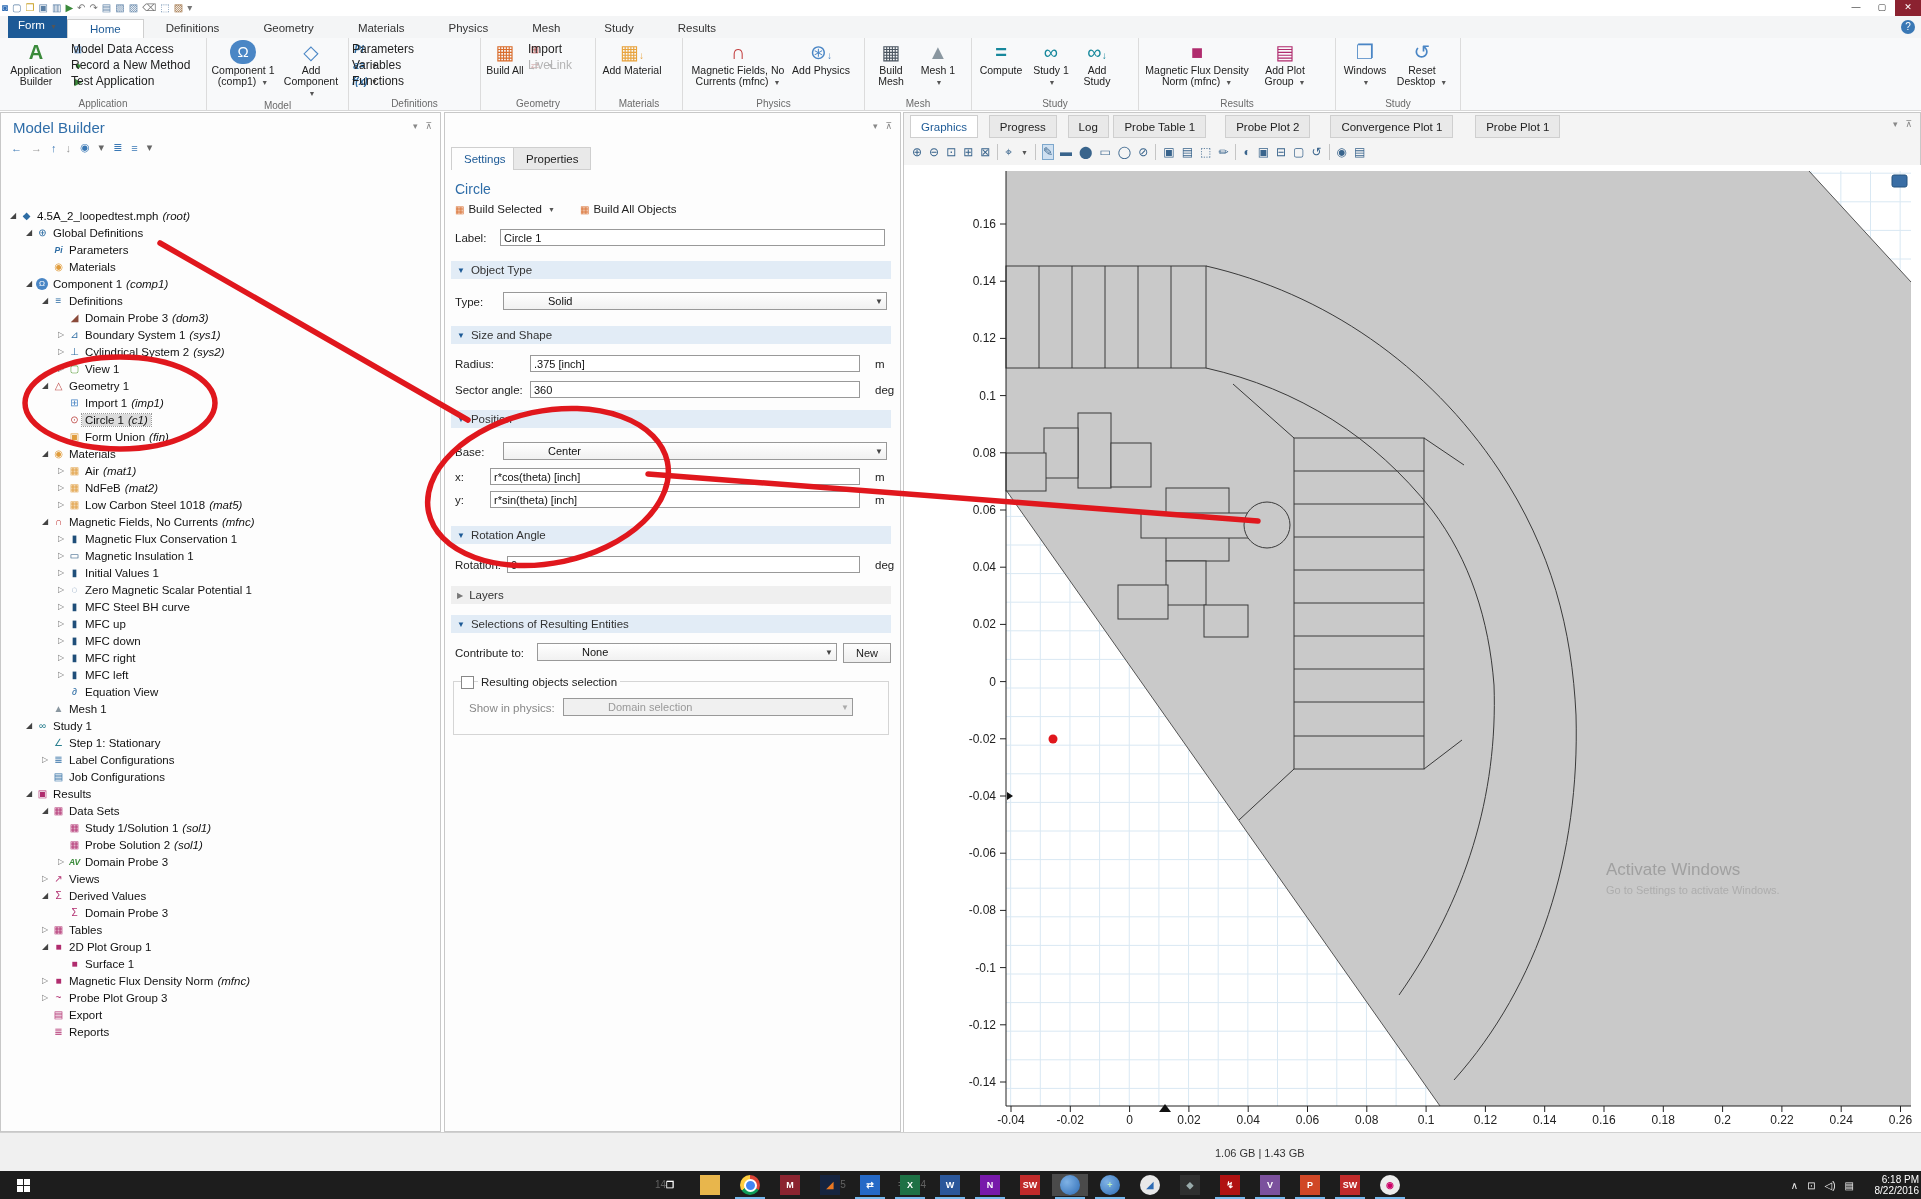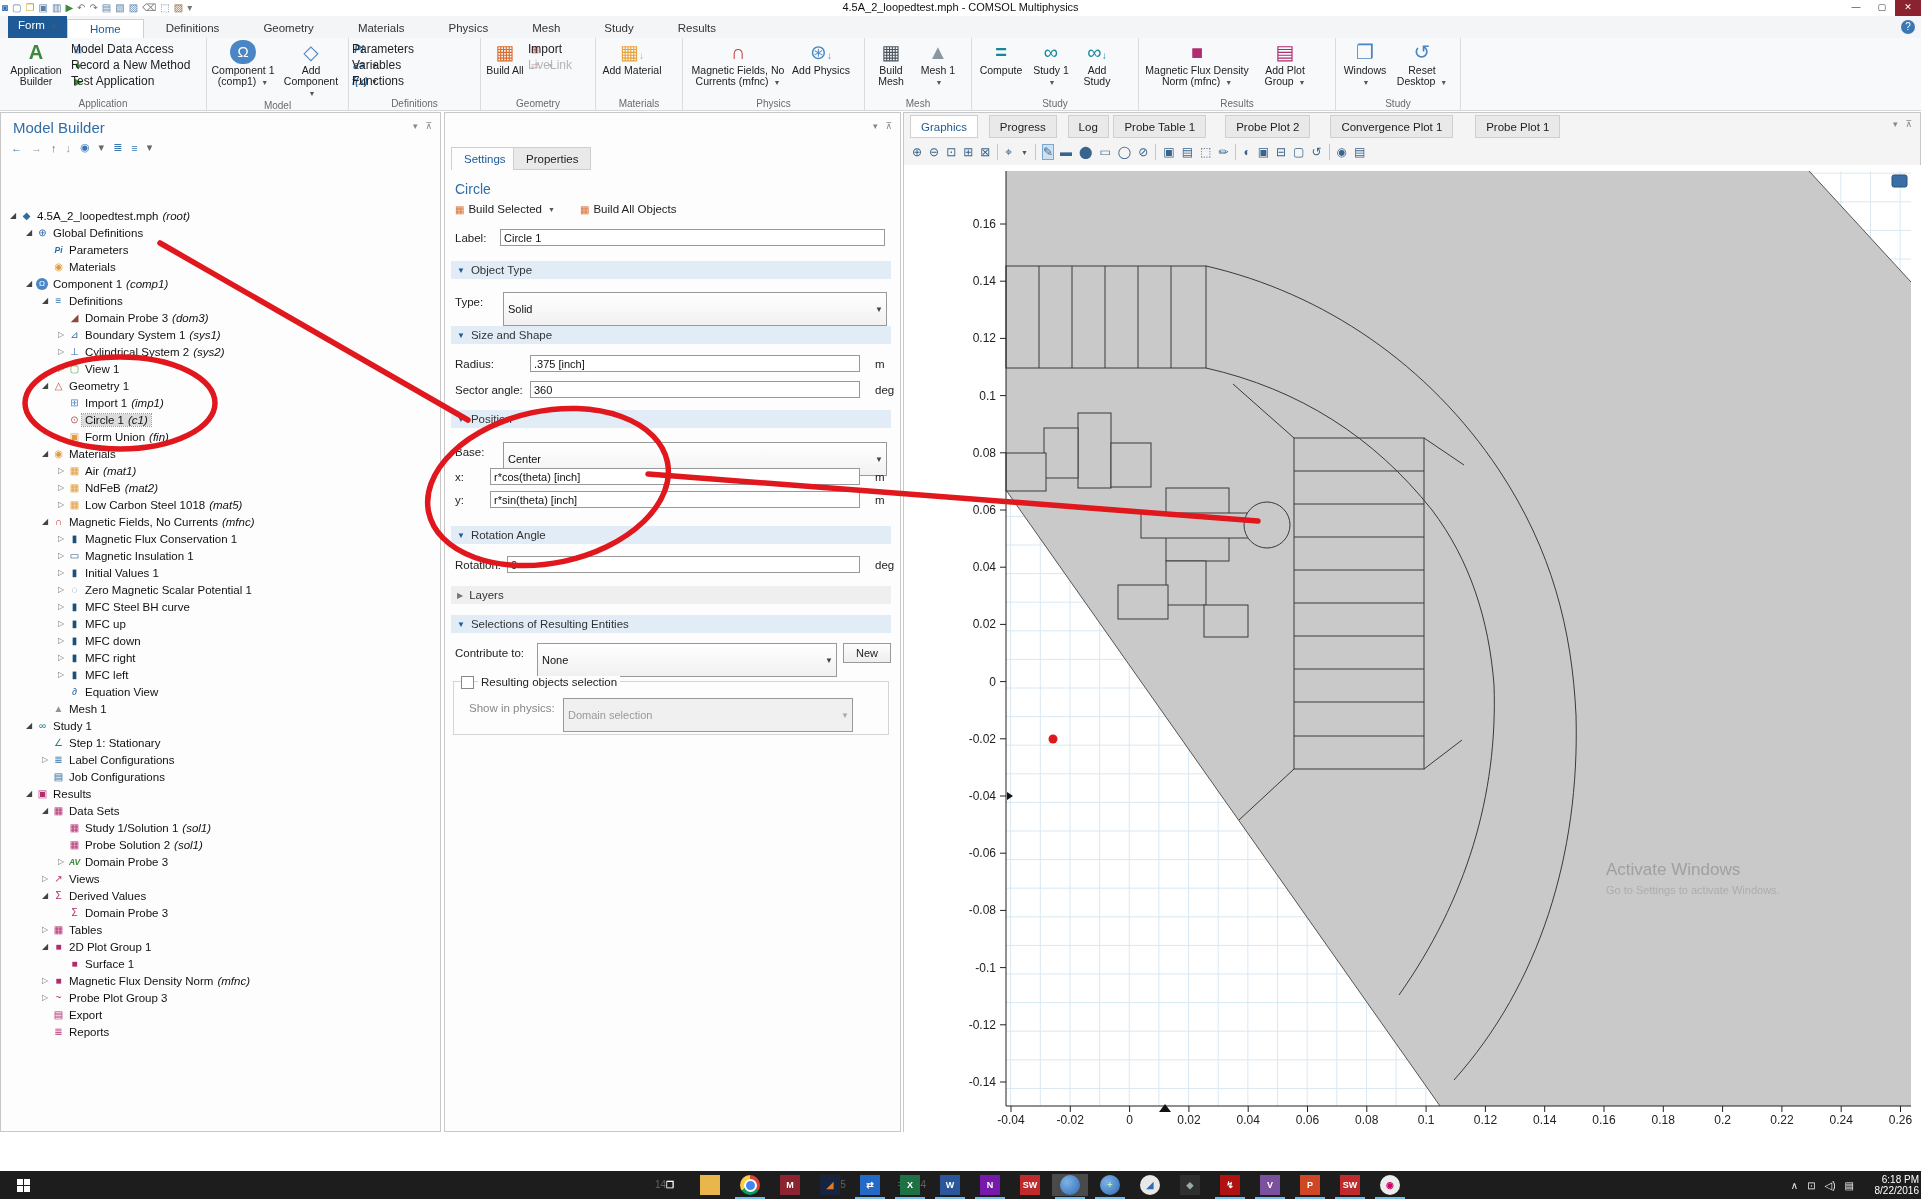--- a/index.html
+++ b/index.html
@@ -58,21 +58,21 @@
   
   .stab{position:absolute;top:34px;height:23px;padding:0 12px;line-height:23px;font-size:11.5px;background:#e9e9e9;border:1px solid #cfcfcf;box-sizing:border-box;}
   .stab.active{background:#fdfdfd;color:#1d5a96;border-bottom:none;}
   .sec{position:absolute;left:6px;width:440px;height:18px;background:#e2ecf6;display:flex;align-items:center;gap:6px;padding-left:6px;box-sizing:border-box;}
   .sec .tri{font-size:8px;color:#1d5a96;}
   .sec .sectitle{font-size:11.5px;color:#333;}
   .slabel{position:absolute;font-size:11.5px;color:#222;}
   .sfield{position:absolute;height:17px;border:1px solid #999;background:#fff;font-size:11px;
      font-family:"Liberation Sans",sans-serif;padding:0 3px;box-sizing:border-box;color:#111;}
   .sunit{position:absolute;font-size:11.5px;color:#222;}
-  .sdrop{position:absolute;height:34px;border:1px solid #999;background:linear-gradient(#fff,#f1f1f1);display:flex;align-items:center;box-sizing:border-box;}
+  .sdrop{position:absolute;height:18px;border:1px solid #999;background:linear-gradient(#fff,#f1f1f1);display:flex;align-items:center;box-sizing:border-box;padding-left:40px;}
   .sdrop .dtext{flex:1;padding-left:4px;font-size:11px;color:#111;}
   .sdrop .darr{width:14px;text-align:center;font-size:8px;color:#444;}
   .sdrop.disabled{background:#f0f0f0;}
   .sdrop.disabled .dtext{color:#999;}
   .sbtn-row{position:absolute;display:flex;align-items:center;gap:4px;}
   .minibtn{font-size:11.5px;color:#222;display:flex;align-items:center;gap:4px;}
   .mini-ic{font-size:10px;}
   .newbtn{position:absolute;width:46px;height:18px;border:1px solid #999;background:linear-gradient(#fdfdfd,#eee);text-align:center;line-height:18px;font-size:11px;}
   .chk{position:absolute;width:11px;height:11px;border:1px solid #888;background:#fff;}
   .fgroup{position:absolute;border:1px solid #d5d5d5;}
@@ -107,21 +107,20 @@
   #clock{text-align:right;font-size:10px;line-height:11px;color:#fff;margin-left:4px;width:52px;}
   
   #overlay{left:0;top:0;pointer-events:none;}
 </style>
 </head>
 <body>
 
 <div id="screen">
 
   <div class="abs" id="titlebar">
-    <div class="abs" id="win-title">4.5A_2_loopedtest.mph - COMSOL Multiphysics</div>
     <div class="abs" id="qat">
         <span class="qat-i" style="color: rgb(45, 107, 180);">◙</span>
         <span class="qat-i" style="color: rgb(90, 127, 165);">▢</span>
         <span class="qat-i" style="color: rgb(201, 162, 39);">❐</span>
         <span class="qat-i" style="color: rgb(90, 127, 165);">▣</span>
         <span class="qat-i" style="color: rgb(90, 127, 165);">▥</span>
         <span class="qat-i" style="color: rgb(58, 138, 58);">▶</span>
         <span class="qat-i" style="color: rgb(119, 119, 119);">↶</span>
         <span class="qat-i" style="color: rgb(119, 119, 119);">↷</span>
         <span class="qat-i" style="color: rgb(90, 127, 165);">▤</span>
@@ -1067,20 +1066,23 @@
     </div>
   <div class="gtab active" style="left: 6px;">Graphics</div>
       <div class="gtab" style="left: 84.8px;">Progress</div>
       <div class="gtab" style="left: 163.6px;">Log</div>
       <div class="gtab" style="left: 209.4px;">Probe Table 1</div>
       <div class="gtab" style="left: 321.2px;">Probe Plot 2</div>
       <div class="gtab" style="left: 426.4px;">Convergence Plot 1</div>
       <div class="gtab" style="left: 571.2px;">Probe Plot 1</div>
     </div>
 
+  <div class="abs" id="statusbar">
+    <div id="memtext">1.06 GB | 1.43 GB</div>
+  </div>
 
   <div class="abs" id="taskbar">
     <div id="start">
       <div id="winlogo">
           <span></span>
           <span></span>
           <span></span>
           <span></span>
         </div>
     </div>

